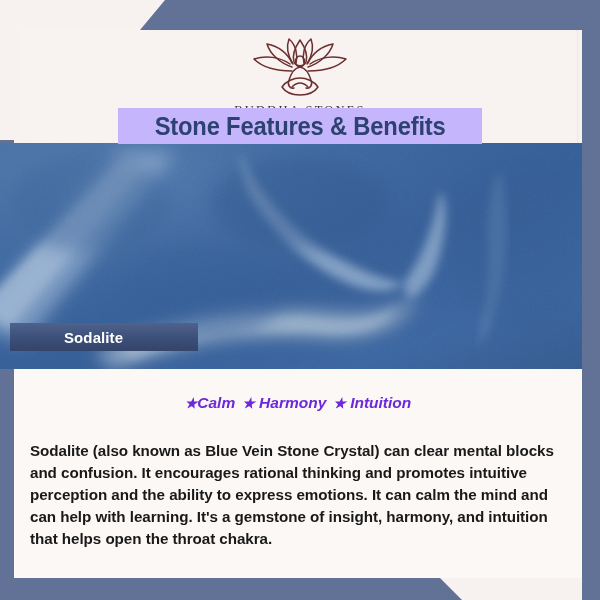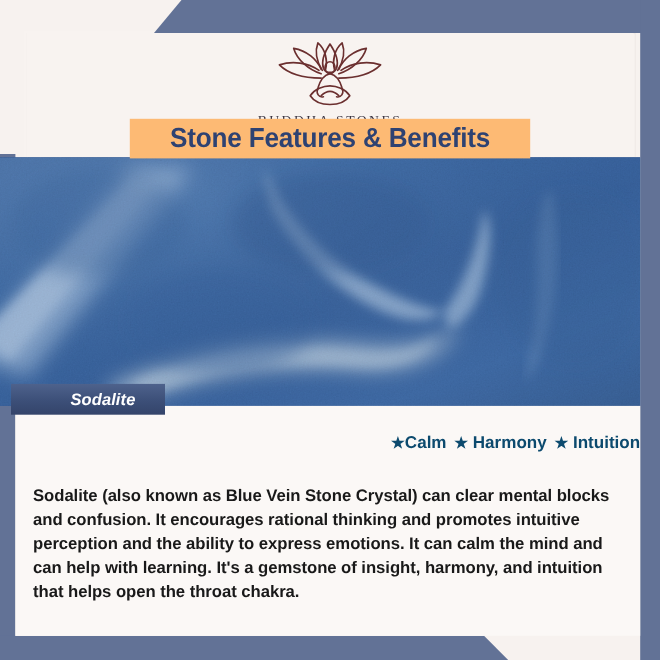--- a/index.html
+++ b/index.html
@@ -83,21 +83,21 @@
     letter-spacing: 2.2px;
     color: #3a3440;
     font-weight: 400;
   }
 
   
   .title-plate {
     position: absolute;
     top: 108px; left: 118px;
     width: 364px; height: 36px;
-    background: #fdba74;
+    background: #c4b5fd;
     display: flex;
     align-items: center;
     justify-content: center;
     z-index: 4;
   }
   .title-text {
     font-size: 25px;
     font-weight: bold;
     color: #2e4272;
     letter-spacing: -0.2px;
@@ -111,51 +111,51 @@
     top: 143px; left: 0;
     width: 582px; height: 226px;
     overflow: hidden;
     background: #1f4a8c;
   }
   .photo svg { display: block; }
 
   
   .stone-banner {
     position: absolute;
-    top: 349px; left: 10px;
-    width: 140px; height: 28px;
+    top: 323px; left: 10px;
+    width: 188px; height: 28px;
     background: linear-gradient(180deg,#4e628c 0%, #3c4f78 55%, #34446a 100%);
     display: flex;
     align-items: center;
     z-index: 5;
-    font-style: italic;
   }
   .stone-banner-label {
     margin-left: 54px;
     color: #ffffff;
     font-size: 15px;
     font-weight: bold;
     letter-spacing: 0.1px;
   }
 
   
   .body-area {
     position: absolute;
     top: 369px; left: 14px;
     width: 568px;
     height: 209px;
     background: #fbf8f6;
   }
   .keywords {
     margin-top: 25px;
-    text-align: right;
+    text-align: center;
     font-size: 15.5px;
     font-weight: bold;
-    color: #0c4a6e;
+    color: #6d28d9;
     white-space: nowrap;
+    font-style: italic;
   }
   .kw-star { font-size: 14px; }
   .kw-gap { display: inline-block; width: 7px; }
   .description {
     margin: 28px 16px 0 16px;
     font-size: 15.2px;
     line-height: 1.44;
     color: #191919;
     font-weight: 600;
     text-align: left;

